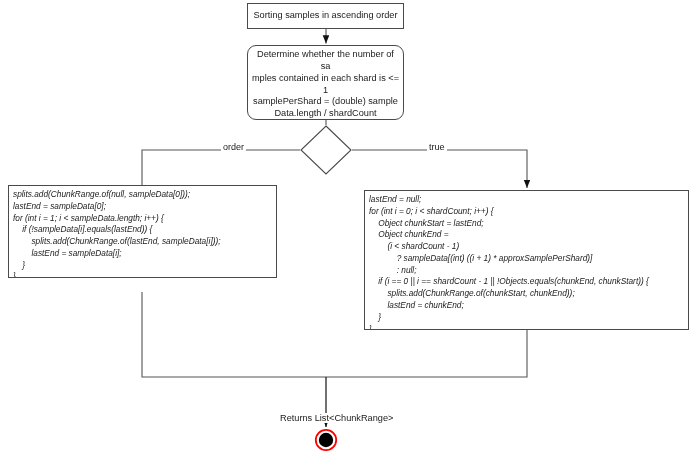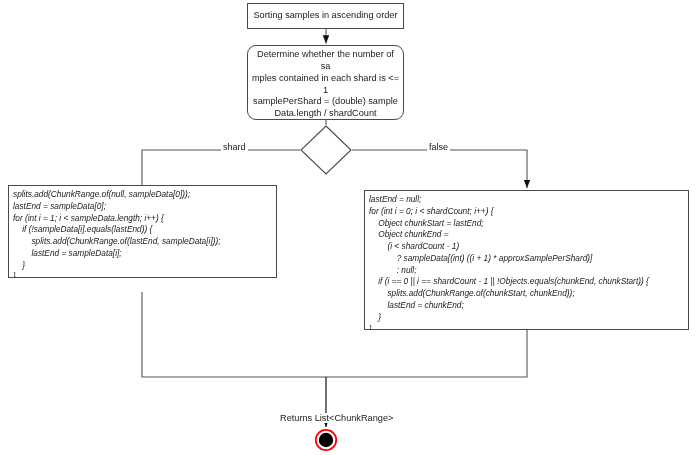--- a/index.html
+++ b/index.html
@@ -192,22 +192,22 @@
     Object chunkEnd =
         (i &lt; shardCount - 1)
             ? sampleData[(int) ((i + 1) * approxSamplePerShard)]
             : null;
     if (i == 0 || i == shardCount - 1 || !Objects.equals(chunkEnd, chunkStart)) {
         splits.add(ChunkRange.of(chunkStart, chunkEnd));
         lastEnd = chunkEnd;
     }
 }</span></div>
 
-  <div class="edge-label" id="label-true">shard</div>
-  <div class="edge-label" id="label-false">false</div>
+  <div class="edge-label" id="label-true">order</div>
+  <div class="edge-label" id="label-false">true</div>
   <div class="edge-label" id="label-returns">Returns List&lt;ChunkRange&gt;</div>
 
   <div id="node-end">
     <svg width="24" height="24" viewBox="0 0 24 24" xmlns="http://www.w3.org/2000/svg">
       <circle cx="12" cy="12" r="10.2" fill="none" stroke="#ff0000" stroke-width="1.8"></circle>
       <circle cx="12" cy="12" r="7.2" fill="#000000"></circle>
     </svg>
   </div>
 
 </div>

